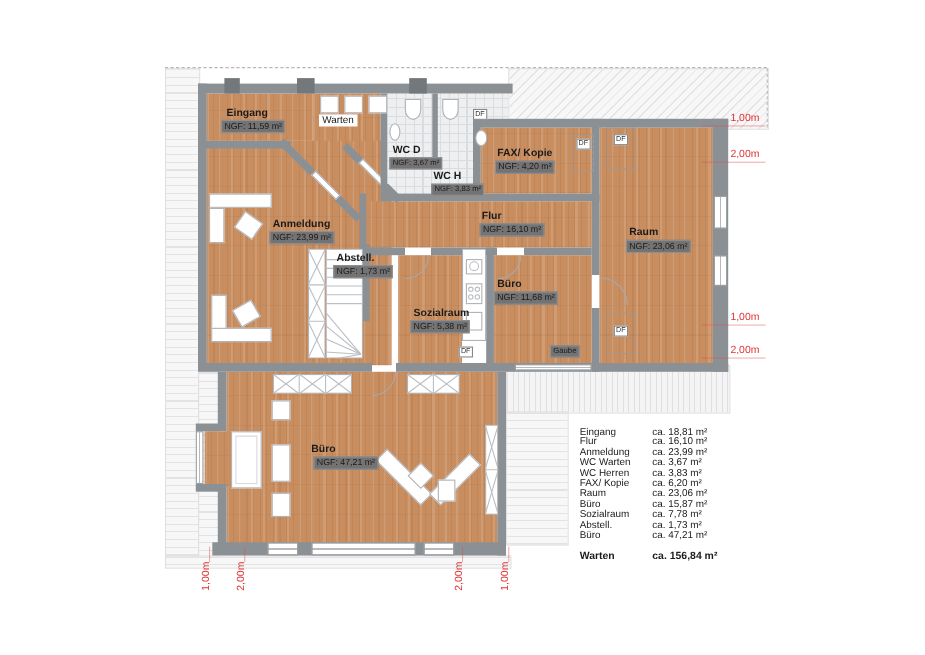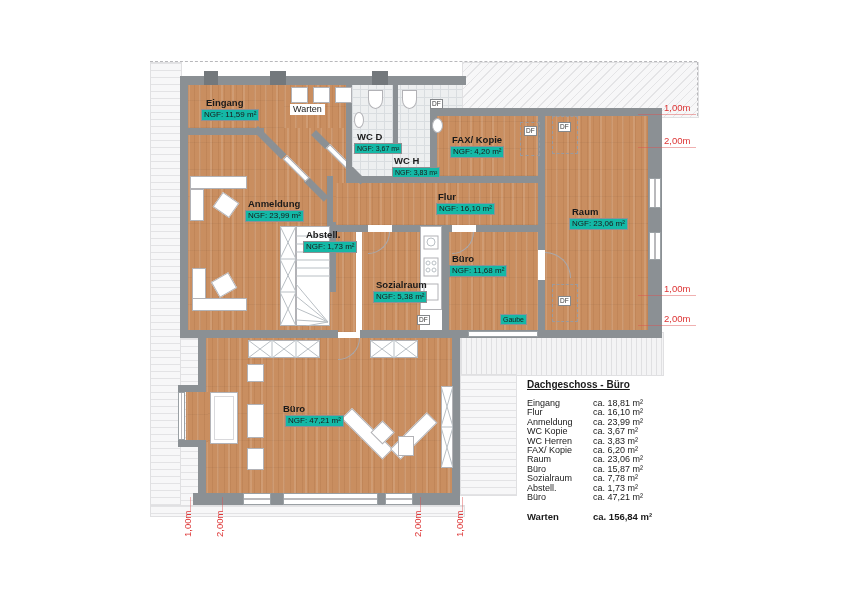--- a/index.html
+++ b/index.html
@@ -23,21 +23,21 @@
   
   .wall{background:#8b9094;}
   .pillar{background:#73787c;}
   
   .win{background:linear-gradient(to bottom,#fff 42%,#b9b9bc 42%,#b9b9bc 58%,#fff 58%);border:1px solid #9aa0a4;box-sizing:border-box;}
   .winv{background:linear-gradient(to right,#fff 42%,#b9b9bc 42%,#b9b9bc 58%,#fff 58%);border:1px solid #9aa0a4;box-sizing:border-box;}
   
   .furn{background:#fff;border:1px solid #b2b2b6;box-sizing:border-box;}
   
   .rname{font-weight:bold;font-size:9.5px;line-height:10px;white-space:nowrap;}
-  .nbox{font-size:8px;line-height:10px;background:#14b8a6;border:1px solid #8f8f92;padding:0 2px;white-space:nowrap;}
+  .nbox{font-size:8px;line-height:10px;background:#737373;border:1px solid #8f8f92;padding:0 2px;white-space:nowrap;}
   .nbox.small{font-size:7px;line-height:9px;}
   .wlabel{font-size:9px;line-height:11px;background:#fff;padding:0 3px;white-space:nowrap;}
   .dfbox{font-size:6.5px;line-height:8px;background:#fff;border:1px solid #85888b;padding:0 1px;color:#333;}
   .dashrect{border:1px dashed #9a9a9e;box-sizing:border-box;}
   .dashline-top{border-top:1px dashed #b8b8bb;}
   .dashline-left{border-left:1px dashed #b8b8bb;}
   
   .dimh{color:#dd3434;font-size:9.5px;line-height:10px;white-space:nowrap;}
   .dimv{color:#dd3434;font-size:9.5px;line-height:10px;white-space:nowrap;transform:rotate(-90deg);transform-origin:0 0;}
   .dimline{background:rgba(221,80,80,0.45);}
@@ -259,36 +259,35 @@
   <div class="abs dimline" style="left:190px;top:497px;width:1px;height:14px;"></div>
   <div class="abs dimv" style="left:183px;top:537px;">1,00m</div>
   <div class="abs dimline" style="left:222px;top:497px;width:1px;height:14px;"></div>
   <div class="abs dimv" style="left:215px;top:537px;">2,00m</div>
   <div class="abs dimline" style="left:420px;top:497px;width:1px;height:14px;"></div>
   <div class="abs dimv" style="left:413px;top:537px;">2,00m</div>
   <div class="abs dimline" style="left:462px;top:497px;width:1px;height:14px;"></div>
   <div class="abs dimv" style="left:455px;top:537px;">1,00m</div>
 
   <div id="legend" class="abs" style="left:527px;top:379px;width:200px;">
-    <div class="ltitle">Dachgeschoss - Büro</div>
     <div style="margin-top:9px;">
       <div class="lrow">
           <span class="lname">Eingang</span>
           <span>ca. 18,81 m²</span>
         </div>
       <div class="lrow">
           <span class="lname">Flur</span>
           <span>ca. 16,10 m²</span>
         </div>
       <div class="lrow">
           <span class="lname">Anmeldung</span>
           <span>ca. 23,99 m²</span>
         </div>
       <div class="lrow">
-          <span class="lname">WC Kopie</span>
+          <span class="lname">WC Warten</span>
           <span>ca. 3,67 m²</span>
         </div>
       <div class="lrow">
           <span class="lname">WC Herren</span>
           <span>ca. 3,83 m²</span>
         </div>
       <div class="lrow">
           <span class="lname">FAX/ Kopie</span>
           <span>ca. 6,20 m²</span>
         </div>

